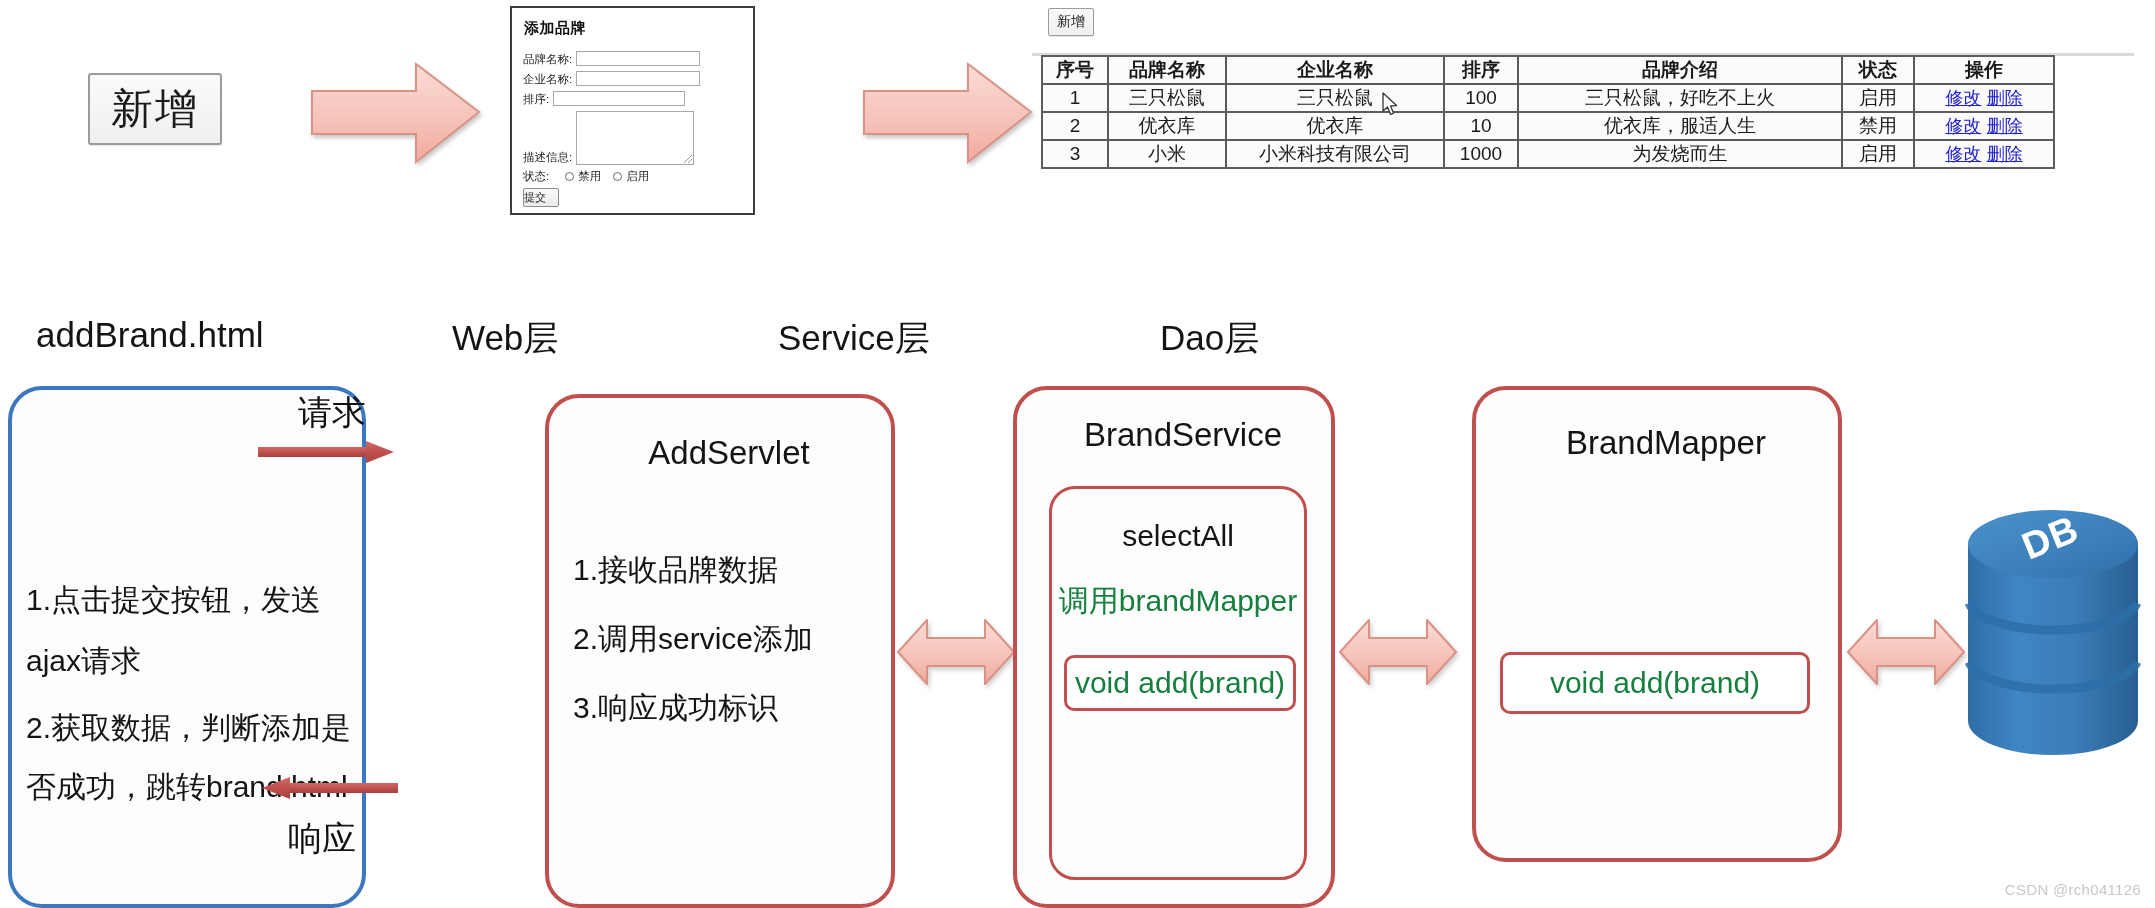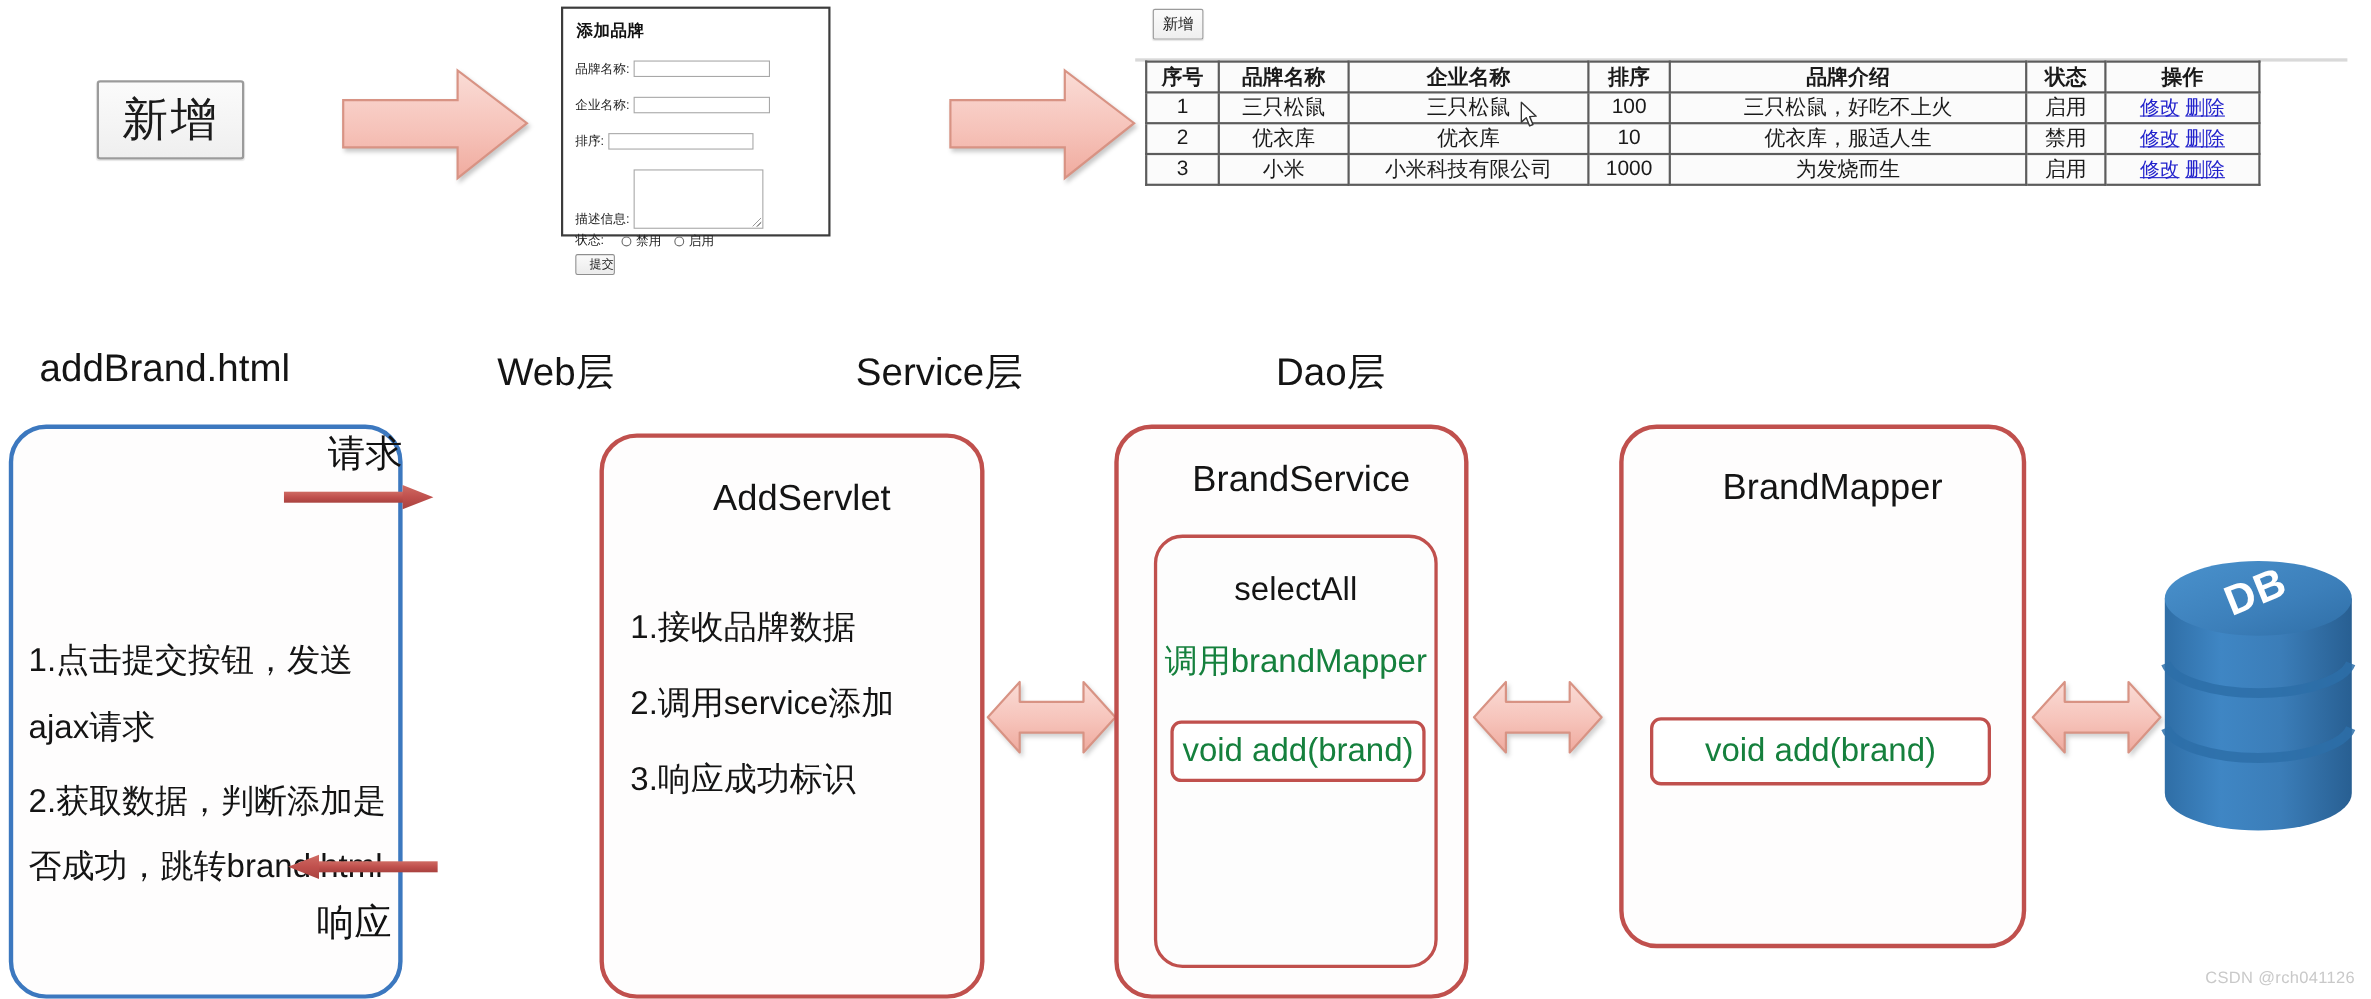--- a/index.html
+++ b/index.html
@@ -40,21 +40,21 @@
   #form-card {
     left: 510px; top: 6px; width: 245px; height: 209px;
     background: #fff;
     border: 2px solid #3c3c3c;
     padding: 9px 11px 0 11px;
   }
   #form-title {
     font-size: 15px; font-weight: bold; color: #111;
     margin: 2px 0 13px 1px; letter-spacing: .5px;
   }
-  .f-row { display: flex; align-items: flex-start; margin-bottom: 4px; margin-top: 17px; }
+  .f-row { display: flex; align-items: flex-start; margin-bottom: 4px; }
   .f-label {
     font-size: 11.5px; color: #222; white-space: nowrap;
     line-height: 16px; flex: 0 0 auto;
   }
   .f-input {
     height: 15px; border: 1px solid #a8a8a8; background: #fff;
     margin-left: 4px;
   }
   .w-brand { width: 124px; }
   .w-company { width: 124px; }
@@ -73,21 +73,21 @@
   .radio-row { display: flex; align-items: center; gap: 4px; margin: 3px 0 4px 0; }
   .radio-dot {
     width: 9px; height: 9px; border: 1px solid #6b6b6b;
     border-radius: 50%; background: #fff; display: inline-block;
   }
   .radio-lab { font-size: 11.5px; color: #222; }
   #submit-btn {
     width: 36px; height: 19px; font-size: 11px;
     border: 1px solid #8e8e8e; border-radius: 2px;
     background: linear-gradient(#fafafa, #ebebeb);
-    display: flex; align-items: center; justify-content: flex-end;
+    display: flex; align-items: center; justify-content: flex-start;
     color: #1b1b1b; margin-top: 1px;
   }
 
   
   #new-btn-small {
     left: 1048px; top: 8px; width: 46px; height: 28px;
     font-size: 14px; border-width: 1px; border-radius: 2px;
   }
   #table-sep {
     left: 1032px; top: 53px; width: 1102px; height: 3px;

